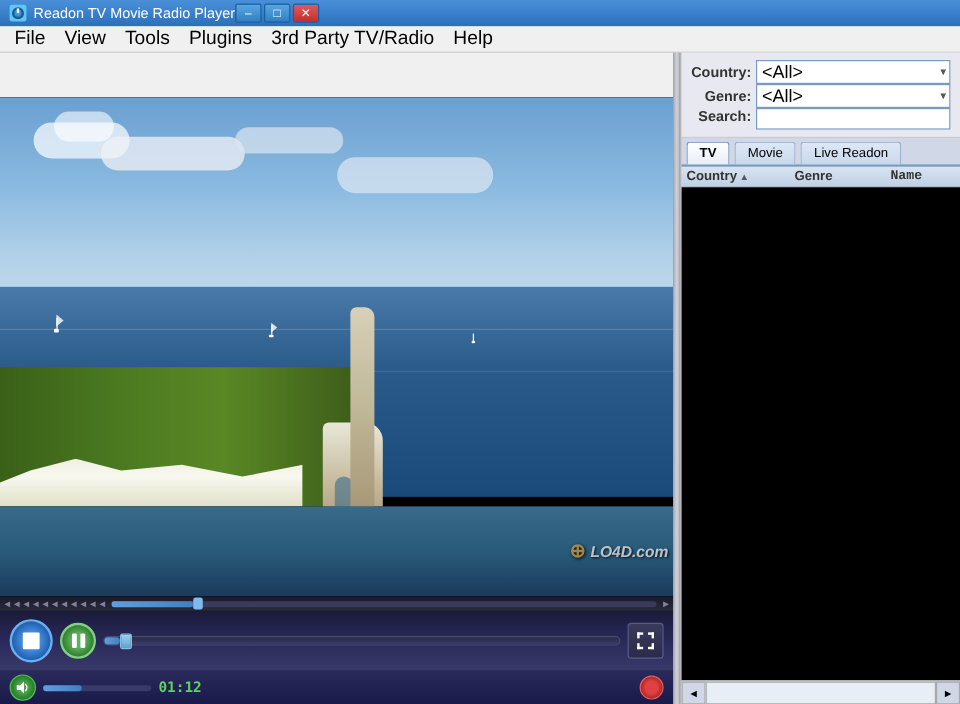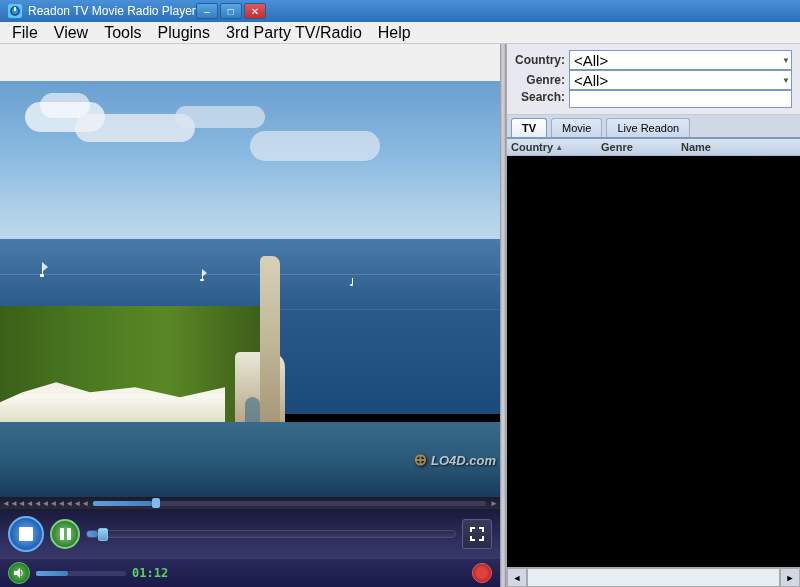--- a/index.html
+++ b/index.html
@@ -72,21 +72,21 @@
     }
 
     
     #main-layout {
       display: flex;
       height: calc(587px - 22px - 22px);
     }
 
     
     #left-panel {
-      width: 500px;
+      width: 561px;
       background: #000;
       display: flex;
       flex-direction: column;
       position: relative;
       margin-top: 37px;
     }
 
     #video-area {
       flex: 1;
       position: relative;
@@ -437,21 +437,21 @@
       font-size: 11px;
       font-weight: bold;
       color: #333;
       display: flex;
       align-items: center;
       gap: 2px;
     }
 
     .col-country { width: 90px; }
     .col-genre { width: 80px; }
-    .col-name { flex: 1; }
+    .col-name { flex: 1; font-family: Liberation Mono, monospace; }
 
     .sort-arrow {
       font-size: 8px;
       color: #556;
     }
 
     #channel-list-body {
       flex: 1;
       background: #000;
       overflow-y: auto;

